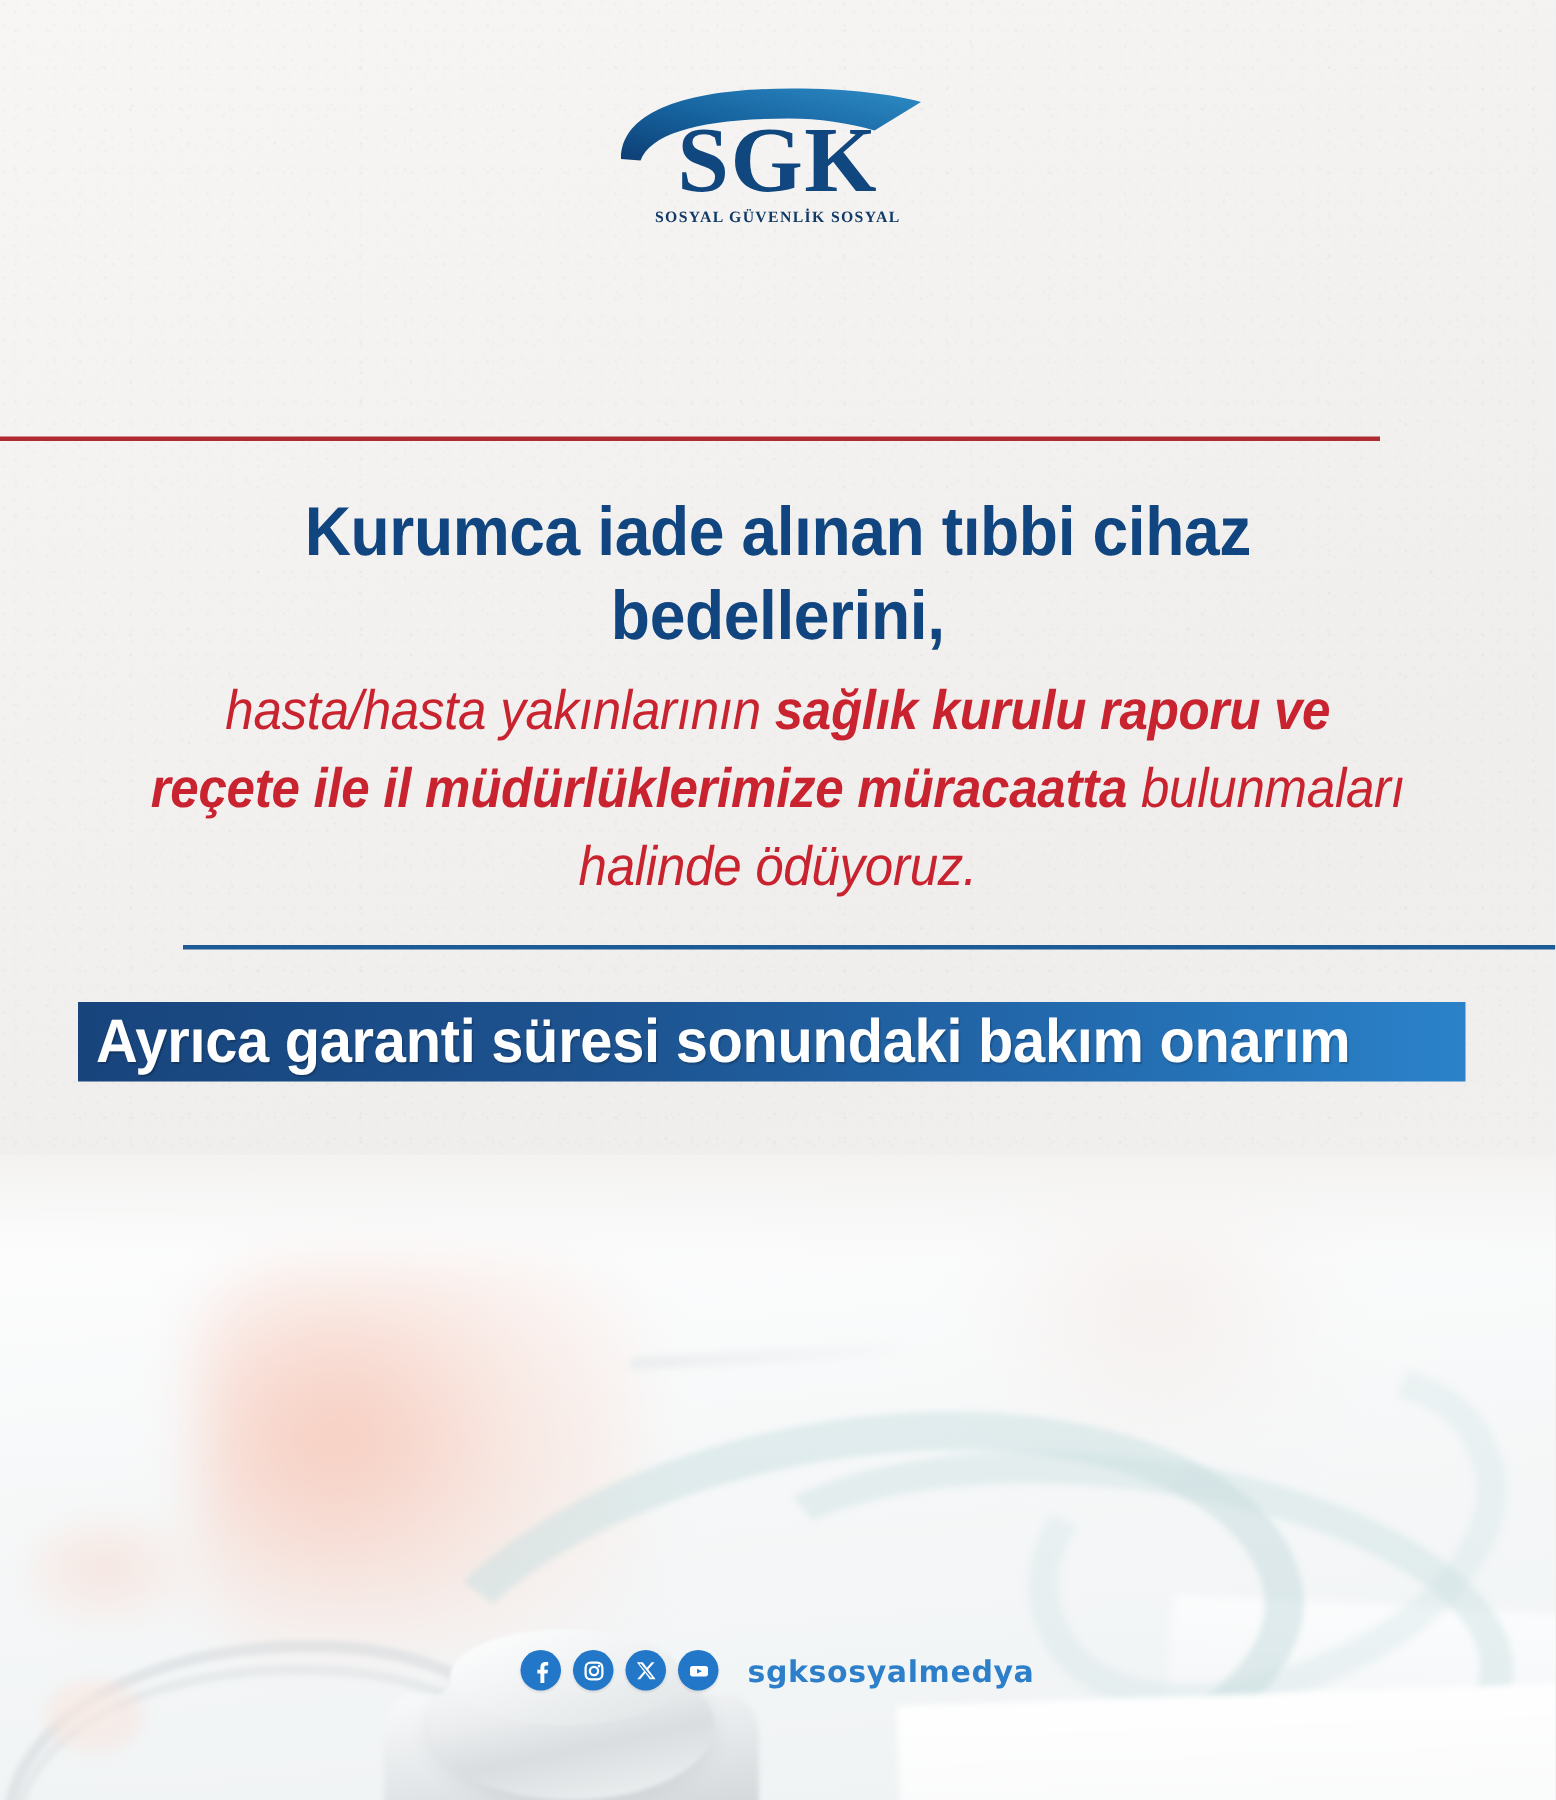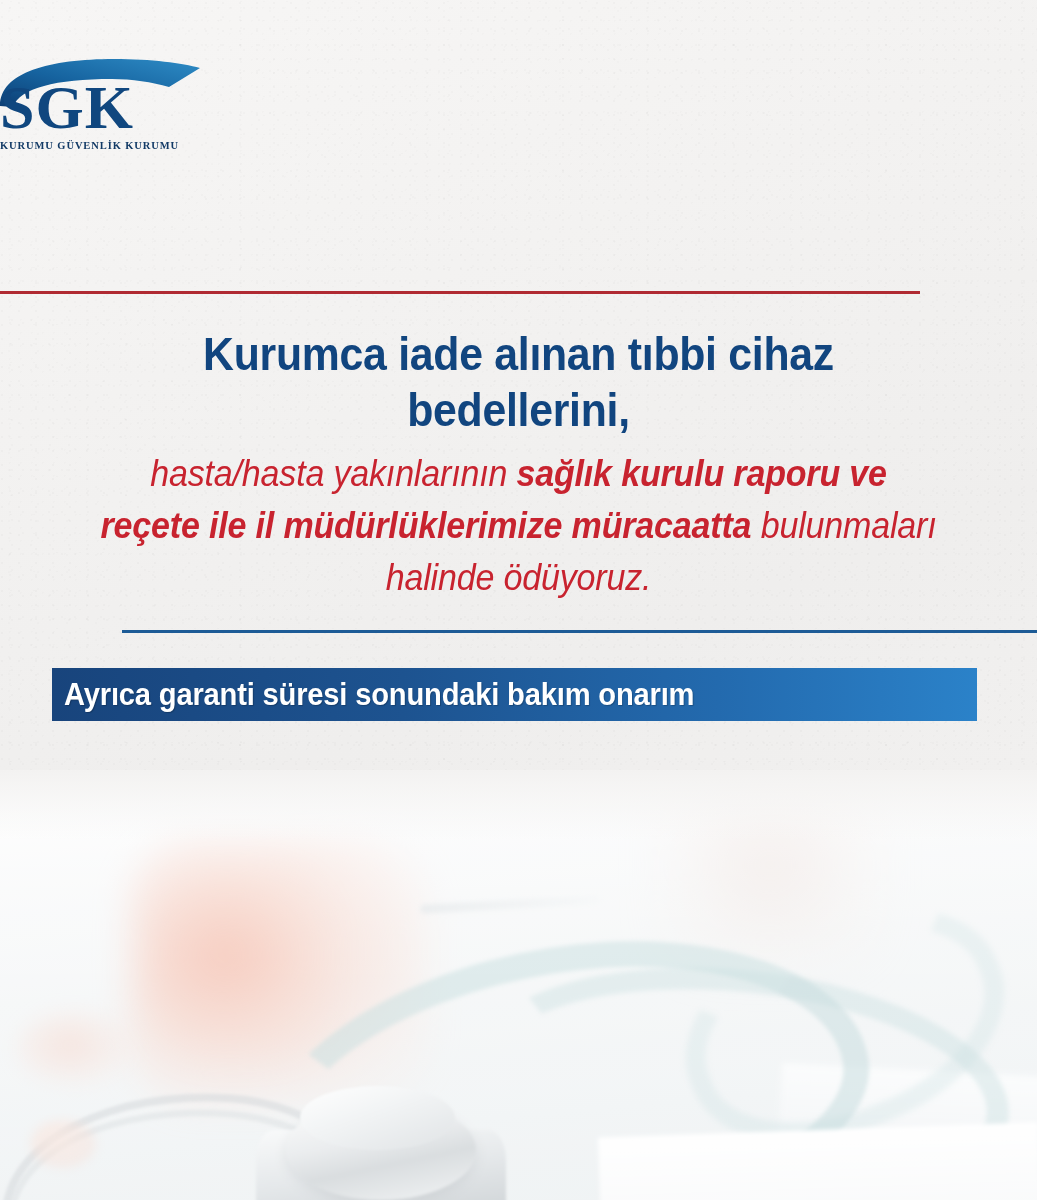--- a/index.html
+++ b/index.html
@@ -184,20 +184,21 @@
   }
   .photo-topfade {
     position:absolute; left:0; top:0; width:1037px; height:70px;
     background:linear-gradient(180deg, #f3f2f1 0%, rgba(243,242,241,0.55) 45%, rgba(243,242,241,0) 100%);
   }
 
   
   .logo-wrap {
     position:absolute;
     left:0; top:56px; width:1037px;
+    text-align:center;
   }
   .logo-inner { position:relative; display:inline-block; width:210px; height:108px; }
   .logo-swoosh { position:absolute; left:-6px; top:0; width:210px; height:52px; }
   .logo-text {
     position:absolute; left:0; top:20px; width:210px;
     font-family:"Liberation Serif", serif;
     font-size:62px; font-weight:700;
     letter-spacing:1px;
     color:#10477f;
     line-height:1;
@@ -253,21 +254,21 @@
   }
   .body-copy b { font-weight:700; }
 
   
   .banner { position:absolute; left:0; top:668px; width:1037px; }
   .banner-line {
     display:block;
     color:#ffffff;
     font-family:"Liberation Sans Narrow","Liberation Sans", sans-serif;
     font-weight:700;
-    font-size:31px;
+    font-size:41px;
     line-height:53px;
     letter-spacing:-0.2px;
     white-space:nowrap;
     padding:0 12px 0 12px;
     text-shadow:1px 1px 1px rgba(0,0,0,0.22);
   }
   .banner-line.l1 {
     margin-left:52px;
     width:925px;
     background:linear-gradient(90deg,#18447c 0%, #1d5390 38%, #236aae 72%, #2b82c9 100%);
@@ -339,29 +340,60 @@
         <defs>
           <linearGradient id="swg" x1="0" y1="1" x2="1" y2="0">
             <stop offset="0%" stop-color="#0d3e74"></stop>
             <stop offset="45%" stop-color="#16639f"></stop>
             <stop offset="100%" stop-color="#2e8cc6"></stop>
           </linearGradient>
         </defs>
         <path d="M6 50 C 6 16, 56 3, 120 3 C 158 3, 188 7, 206 12 L 175 31 C 158 26, 138 23, 118 23 C 62 23, 26 32, 19 51 Z" fill="url(#swg)"></path>
       </svg>
       <div class="logo-text">SGK</div>
-      <div class="logo-sub">KURUMU GÜVENLİK KURUMU</div>
+      <div class="logo-sub">SOSYAL GÜVENLİK SOSYAL</div>
     </div>
   </div>
 
   <div class="divider-red"></div>
   <div class="divider-blue"></div>
 
   <div class="headline">Kurumca iade alınan tıbbi cihaz bedellerini,</div>
 
   <div class="body-copy"><span>hasta/hasta yakınlarının </span><b>sağlık kurulu raporu ve reçete ile il müdürlüklerimize müracaatta</b><span> bulunmaları halinde ödüyoruz.</span></div>
 
   <div class="banner">
     <div class="banner-line l1"><span>Ayrıca garanti süresi sonundaki bakım onarım</span></div>
   </div>
 
+  <div class="social">
+
+    <div class="soc-icon">
+      <svg width="16" height="16" viewBox="0 0 16 16" aria-hidden="true">
+        <path fill="#ffffff" d="M9.9 16V9.6h2.1l.32-2.5H9.9V5.5c0-.72.2-1.2 1.24-1.2h1.33V2.07C12.24 2.04 11.45 2 10.53 2 8.6 2 7.28 3.18 7.28 5.34V7.1H5.2v2.5h2.08V16H9.9z"></path>
+      </svg>
+    </div>
+
+    <div class="soc-icon">
+      <svg width="16" height="16" viewBox="0 0 16 16" aria-hidden="true">
+        <rect x="2.4" y="2.4" width="11.2" height="11.2" rx="3.4" ry="3.4" fill="none" stroke="#ffffff" stroke-width="1.5"></rect>
+        <circle cx="8" cy="8" r="2.75" fill="none" stroke="#ffffff" stroke-width="1.5"></circle>
+        <circle cx="11.35" cy="4.7" r="0.9" fill="#ffffff"></circle>
+      </svg>
+    </div>
+
+    <div class="soc-icon">
+      <svg width="15" height="15" viewBox="0 0 16 16" aria-hidden="true">
+        <path fill="#ffffff" d="M12.2 2.3h2.05l-4.48 5.12 5.27 6.97h-4.13L7.68 9.96l-3.7 4.43H1.92l4.79-5.48L1.66 2.3h4.24l2.92 3.86L12.2 2.3zm-.72 10.86h1.14L4.6 3.46H3.38l8.1 9.7z"></path>
+      </svg>
+    </div>
+
+    <div class="soc-icon">
+      <svg width="16" height="16" viewBox="0 0 16 16" aria-hidden="true">
+        <rect x="2" y="4.6" width="12" height="7" rx="1.8" ry="1.8" fill="#ffffff"></rect>
+        <path fill="#2277c8" d="M6.7 6.5l3.3 1.6-3.3 1.6z"></path>
+      </svg>
+    </div>
+
+    <div class="handle">sgksosyalmedya</div>
+  </div>
 
 </div>
 
 </body></html>

